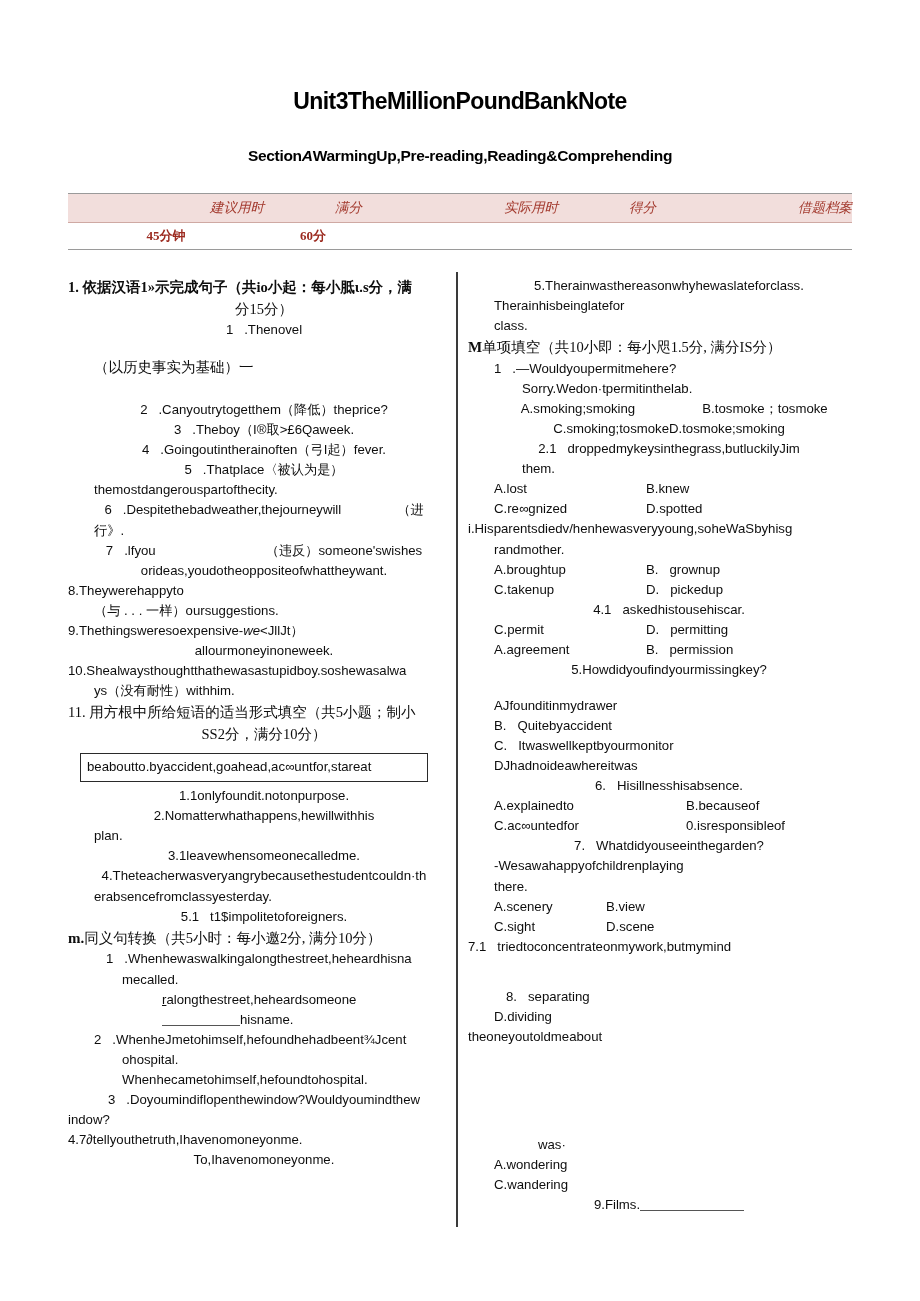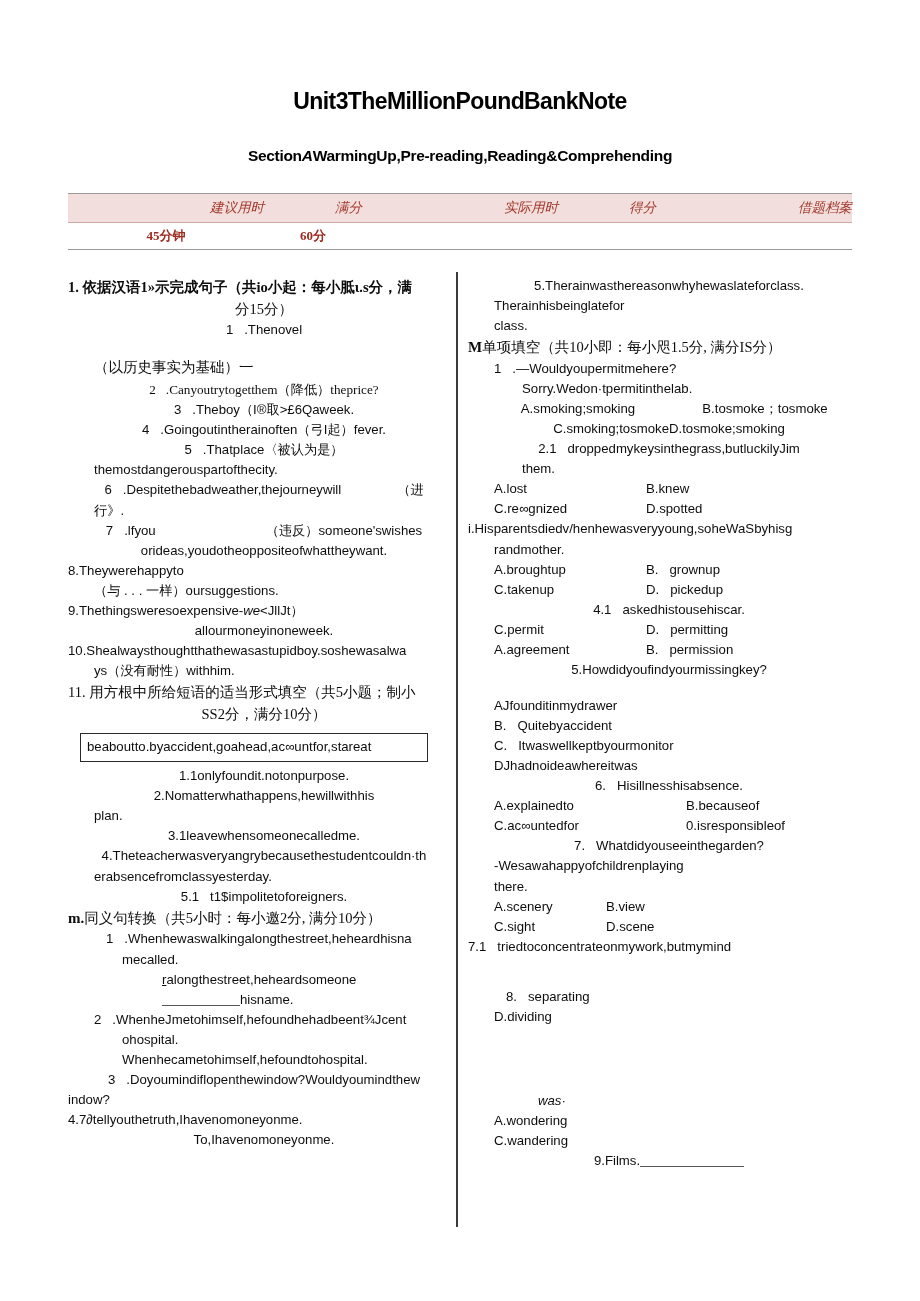--- a/index.html
+++ b/index.html
@@ -95,24 +95,24 @@
     position: absolute;
     top: 276px;
     font-size: 13.2px;
     line-height: 1.52;
     color: #0d0d0d;
   }
   .col-left  { left: 68px;  width: 378px; }
   .col-right { left: 468px; width: 388px; }
 
   .ln { display: block; white-space: pre-wrap; }
-  .ln.gap-sm { margin-top: 2px; font-family: Liberation Serif, serif; }
+  .ln.gap-sm { margin-top: 22px; }
   .ln.gap-md { margin-top: 16px; }
   .ln.gap-lg { margin-top: 30px; }
-  .ln.gap-xl { margin-top: 64px; font-style: italic; }
+  .ln.gap-xl { margin-top: 88px; }
 
   .i1  { padding-left: 14px; text-align: center; }
   .i2  { padding-left: 26px; }
   .i3  { padding-left: 38px; }
   .i4  { padding-left: 54px; }
   .i5  { padding-left: 70px; }
   .i6  { padding-left: 94px; }
 
   .cn {
     font-family: "Liberation Serif", serif;
@@ -283,20 +283,21 @@
 
     <span class="ln i1">7.   Whatdidyouseeinthegarden?</span>
     <span class="ln i2">-Wesawahappyofchildrenplaying</span>
     <span class="ln i2">there.</span>
     <span class="ln i2 opt-row narrow"><span class="oa">A.scenery</span><span class="ob">B.view</span></span>
     <span class="ln i2 opt-row narrow"><span class="oa">C.sight</span><span class="ob">D.scene</span></span>
 
     <span class="ln">7.1   triedtoconcentrateonmywork,butmymind</span>
     <span class="ln i3 gap-lg">8.   separating</span>
     <span class="ln i2">D.dividing</span>
+    <span class="ln">theoneyoutoldmeabout</span>
 
     <span class="ln i5 gap-xl">was·</span>
     <span class="ln i2">A.wondering</span>
     <span class="ln i2">C.wandering</span>
     <span class="ln i1"><span>9.Films.</span><span class="blankline w110"></span></span>
   </div>
 
 </div>
 
 </body></html>

